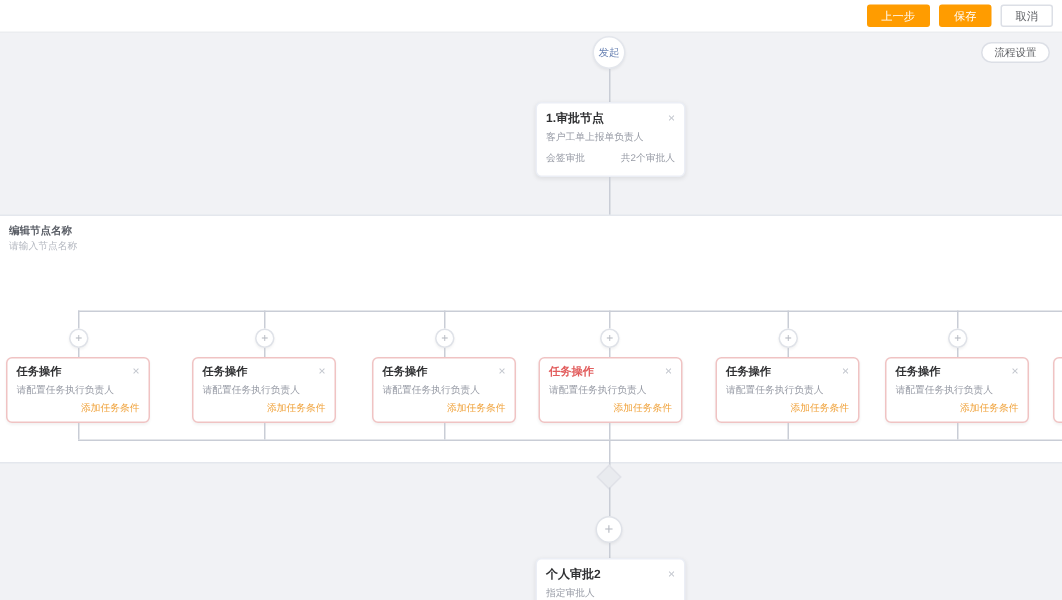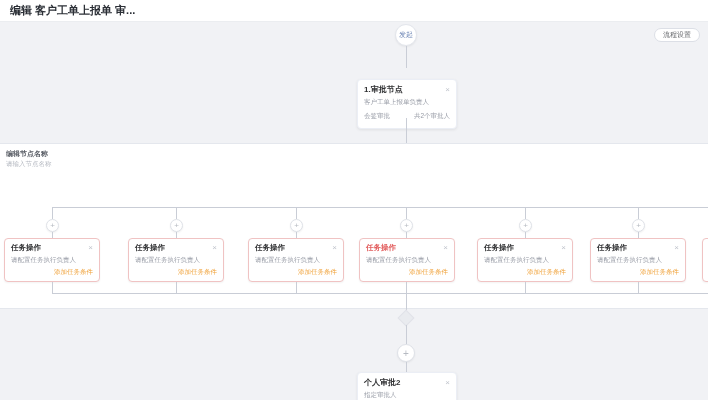--- a/index.html
+++ b/index.html
@@ -65,31 +65,35 @@
   .plus-circle { position:absolute; border-radius:50%; background:#fff; border:1px solid #dfe2e8;
                  color:#b6bac2; display:flex; align-items:center; justify-content:center; cursor:pointer;
                  box-shadow:0 1px 2px rgba(0,0,0,.06); }
   .plus-sm { width:13px; height:13px; font-size:8px; }
   .plus-lg { width:18px; height:18px; font-size:10px; }
 </style>
 </head>
 <body>
 
 <div class="header">
-  <div class="header-title">编辑 客户工单上报单 审...</div>
+  <div class="hdr-buttons">
+    <div class="btn primary">上一步</div>
+    <div class="btn primary">保存</div>
+    <div class="btn plain">取消</div>
+  </div>
 </div>
 
 <div class="canvas">
 
   <div class="pill-btn">流程设置</div>
 
   <div class="start-node">发起</div>
   <div class="vline" style="left:406px; top:24px; height:22px;"></div>
 
-  <div class="flow-card" style="left:357px; top:57px; width:100px; height:50px;">
+  <div class="flow-card" style="left:357px; top:46px; width:100px; height:50px;">
     <div class="fc-title-row">
       <span class="fc-title">1.审批节点</span>
       <span class="fc-close">×</span>
     </div>
     <div class="fc-body">客户工单上报单负责人</div>
     <div class="fc-footer">
       <span>会签审批</span>
       <span>共2个审批人</span>
     </div>
   </div>

